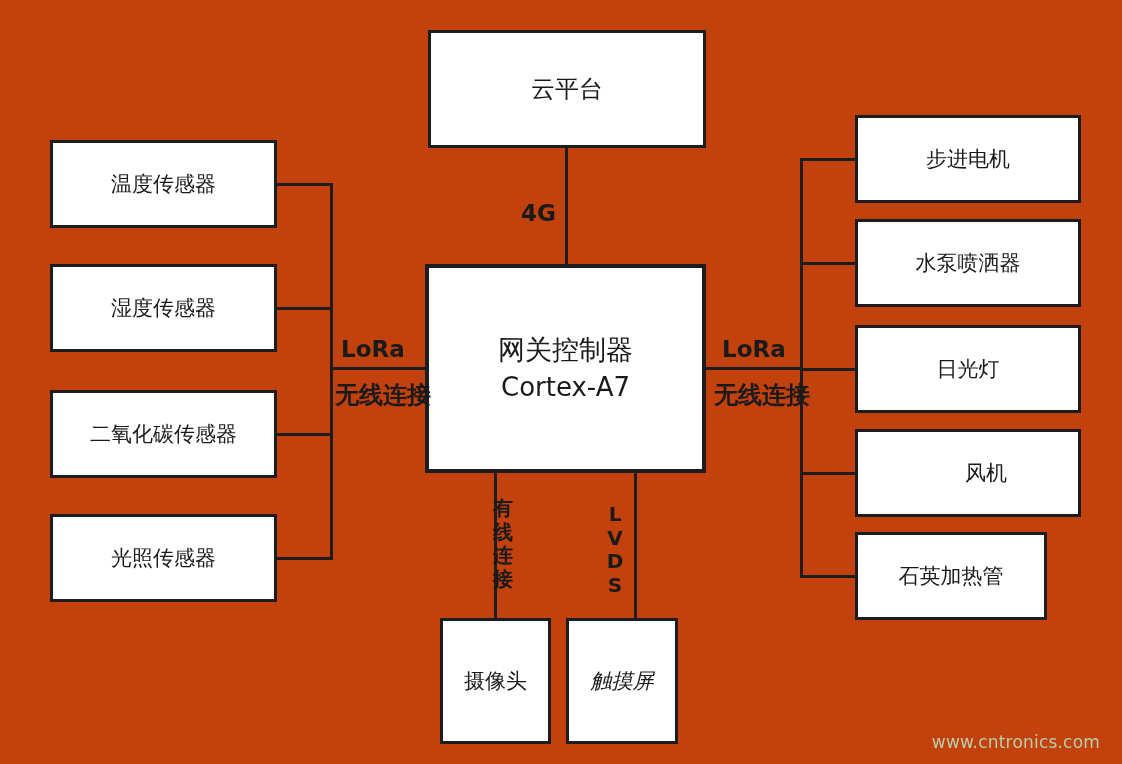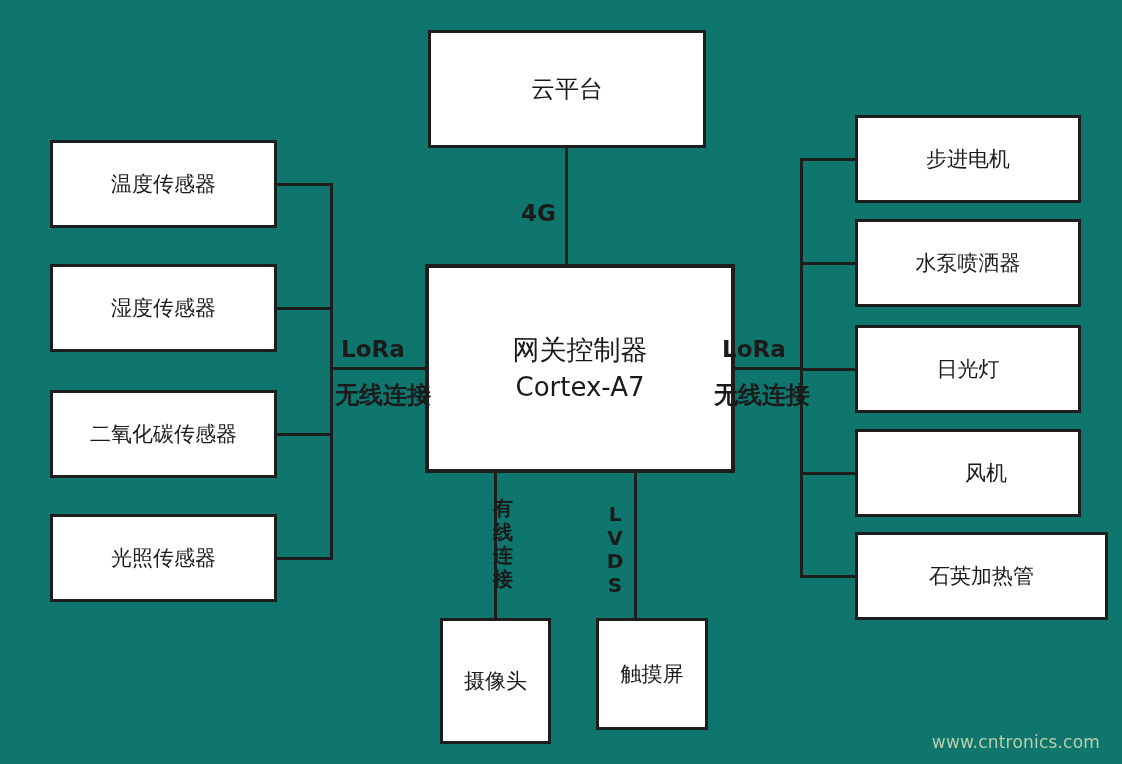--- a/index.html
+++ b/index.html
@@ -10,21 +10,21 @@
   body {
     font-family: "DejaVu Sans", "Liberation Sans", sans-serif;
     width: 1122px;
     height: 764px;
     overflow: hidden;
   }
   #diagram {
     position: relative;
     width: 1122px;
     height: 764px;
-    background: #0f766e;
+    background: #c2410c;
   }
   .node {
     position: absolute;
     box-sizing: border-box;
     border: 3px solid #1d1d1d;
     background: #ffffff;
     display: flex;
     align-items: center;
     justify-content: center;
     text-align: center;
@@ -95,21 +95,21 @@
 
 <div id="diagram">
 
   <div class="node node-cloud" style="left:428px; top:30px; width:278px; height:118px;">
     <span class="node-label">云平台</span>
   </div>
 
   <div class="wire wire-v" style="left:565px; top:148px; width:3px; height:118px;"></div>
   <div class="edge-label lbl-4g" style="left:521px; top:200px;">4G</div>
 
-  <div class="node node-gateway" style="left:425px; top:264px; width:310px; height:209px;">
+  <div class="node node-gateway" style="left:425px; top:264px; width:281px; height:209px;">
     <span class="node-label">网关控制器</span>
     <span class="node-label gw-sub">Cortex-A7</span>
   </div>
 
   <div class="node node-sensor" style="left:50px; top:140px; width:227px; height:88px;">
     <span class="node-label">温度传感器</span>
   </div>
   <div class="node node-sensor" style="left:50px; top:264px; width:227px; height:88px;">
     <span class="node-label">湿度传感器</span>
   </div>
@@ -137,41 +137,41 @@
   </div>
   <div class="node node-actuator" style="left:855px; top:219px; width:226px; height:88px;">
     <span class="node-label">水泵喷洒器</span>
   </div>
   <div class="node node-actuator" style="left:855px; top:325px; width:226px; height:88px;">
     <span class="node-label">日光灯</span>
   </div>
   <div class="node node-actuator" style="left:855px; top:429px; width:226px; height:88px;padding-left:36px;">
     <span class="node-label">风机</span>
   </div>
-  <div class="node node-actuator" style="left:855px; top:532px; width:253px; height:88px;">
+  <div class="node node-actuator" style="left:855px; top:532px; width:192px; height:88px;">
     <span class="node-label">石英加热管</span>
   </div>
 
   <div class="wire wire-h" style="left:800px; top:158px; width:57px;"></div>
   <div class="wire wire-h" style="left:800px; top:262px; width:57px;"></div>
   <div class="wire wire-h" style="left:800px; top:368px; width:57px;"></div>
   <div class="wire wire-h" style="left:800px; top:472px; width:57px;"></div>
   <div class="wire wire-h" style="left:800px; top:575px; width:57px;"></div>
 
   <div class="wire wire-v" style="left:800px; top:158px; height:420px;"></div>
 
   <div class="wire wire-h" style="left:704px; top:367px; width:99px;"></div>
 
   <div class="edge-label lbl-lora" style="left:722px; top:336px;">LoRa</div>
   <div class="edge-label lbl-wireless" style="left:714px; top:379px;">无线连接</div>
 
   <div class="node node-periph" style="left:440px; top:618px; width:111px; height:126px;">
     <span class="node-label">摄像头</span>
   </div>
-  <div class="node node-periph" style="left:596px; top:618px; width:112px; height:112px;">
+  <div class="node node-periph" style="left:566px; top:618px; width:112px; height:126px;font-style:italic;">
     <span class="node-label">触摸屏</span>
   </div>
 
   <div class="wire wire-v" style="left:494px; top:473px; height:147px;"></div>
   <div class="edge-label lbl-vert" style="left:492px; top:497px;">有线连接</div>
 
   <div class="wire wire-v" style="left:634px; top:473px; height:147px;"></div>
   <div class="edge-label lbl-vert" style="left:604px; top:503px;">LVDS</div>
 
   <div class="watermark">www.cntronics.com</div>

